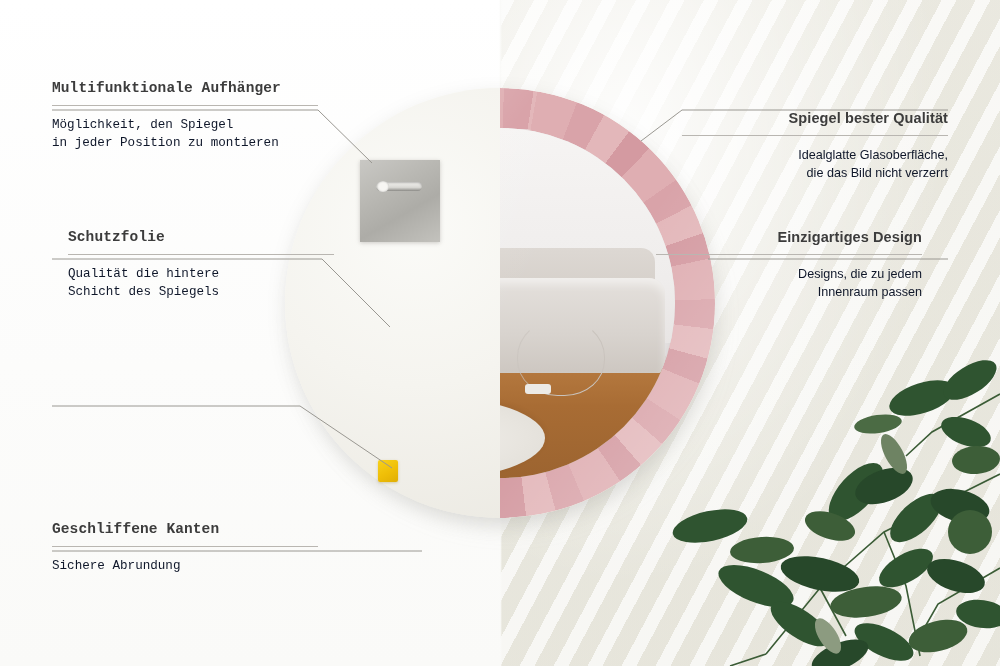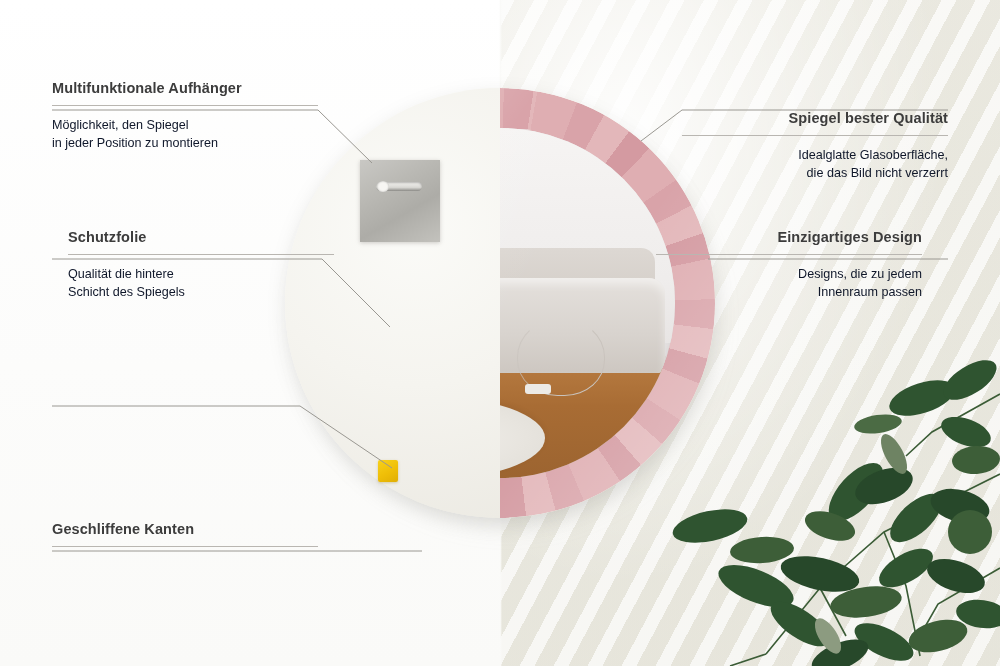--- a/index.html
+++ b/index.html
@@ -95,21 +95,21 @@
     box-shadow:0 1px 3px rgba(150,120,0,.30);}
 
   
   .foliage{position:absolute;right:0;bottom:0;width:330px;height:330px;}
 
   
   .callout{position:absolute;}
   .callout .c-title{font-size:14.5px;font-weight:bold;color:#3c3c3c;letter-spacing:.1px;margin:0;white-space:nowrap;}
   .callout .c-rule{height:1px;background:#b9b6b1;margin:9px 0 10px 0;}
   .callout .c-desc{font-size:12.6px;line-height:18px;color:#0f172a;margin:0;white-space:pre-line;}
-  .callout.left{text-align:left;}
+  .callout.left{text-align:left;font-family:Liberation Mono, monospace;}
   .callout.right{text-align:right;}
 
   .lines{position:absolute;left:0;top:0;width:1000px;height:666px;pointer-events:none;}
 </style>
 </head>
 <body>
 
 <div id="stage">
 
   <div class="bg-left"></div>
@@ -213,20 +213,21 @@
     <p class="c-title">Schutzfolie</p>
     <div class="c-rule"></div>
     <p class="c-desc">Qualität die hintere
 Schicht des Spiegels</p>
   </div>
 
 
   <div class="callout left" style="left:52px;top:521px;width:266px;">
     <p class="c-title">Geschliffene Kanten</p>
     <div class="c-rule"></div>
+    <p class="c-desc">Sichere Abrundung</p>
   </div>
 
   <div class="callout right" style="left:682px;top:88px;width:266px;margin-top:22px;">
     <p class="c-title">Spiegel bester Qualität</p>
     <div class="c-rule"></div>
     <p class="c-desc">Idealglatte Glasoberfläche,
 die das Bild nicht verzerrt</p>
   </div>
 
   <div class="callout right" style="left:656px;top:229px;width:266px;">

